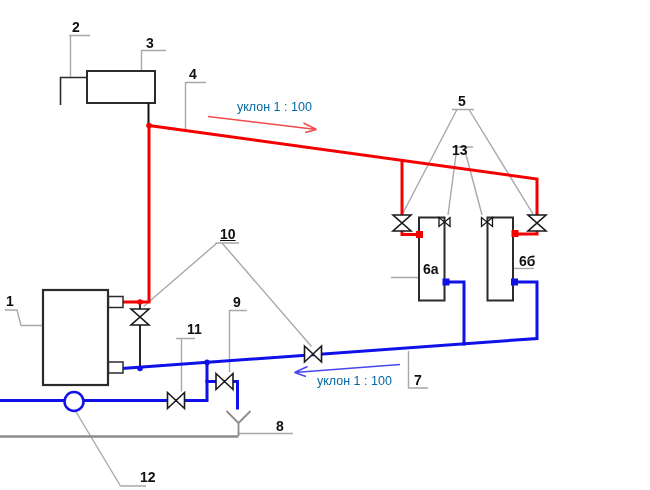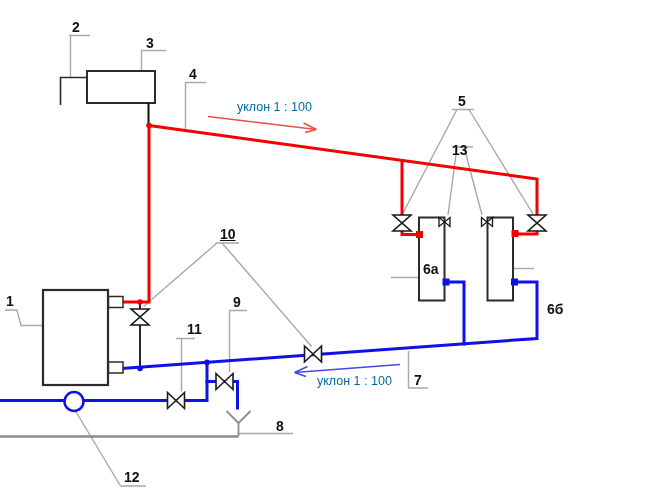--- a/index.html
+++ b/index.html
@@ -94,23 +94,23 @@
     </g>
   </svg>
 
   <div class="lbl" style="left:6px;top:294px;">1</div>
   <div class="lbl" style="left:72px;top:20px;">2</div>
   <div class="lbl" style="left:146px;top:36px;">3</div>
   <div class="lbl" style="left:189px;top:67px;">4</div>
   <div class="lbl" style="left:458px;top:94px;">5</div>
   <div class="lbl" style="left:452px;top:131px;margin-top:12px;">13</div>
   <div class="lbl" style="left:391px;top:262px;margin-left:32px;">6а</div>
-  <div class="lbl" style="left:547px;top:254px;margin-top:48px;">6б</div>
+  <div class="lbl" style="left:519px;top:254px;">6б</div>
   <div class="lbl" style="left:414px;top:373px;">7</div>
   <div class="lbl" style="left:276px;top:419px;">8</div>
   <div class="lbl" style="left:233px;top:295px;">9</div>
   <div class="lbl" style="left:220px;top:227px;text-decoration:underline;">10</div>
   <div class="lbl" style="left:187px;top:322px;">11</div>
-  <div class="lbl" style="left:124px;top:470px;">12</div>
+  <div class="lbl" style="left:140px;top:470px;">12</div>
 
   <div class="slope" style="left:237px;top:101px;">уклон 1 : 100</div>
   <div class="slope" style="left:317px;top:375px;">уклон 1 : 100</div>
 </div>
 
 </body></html>

